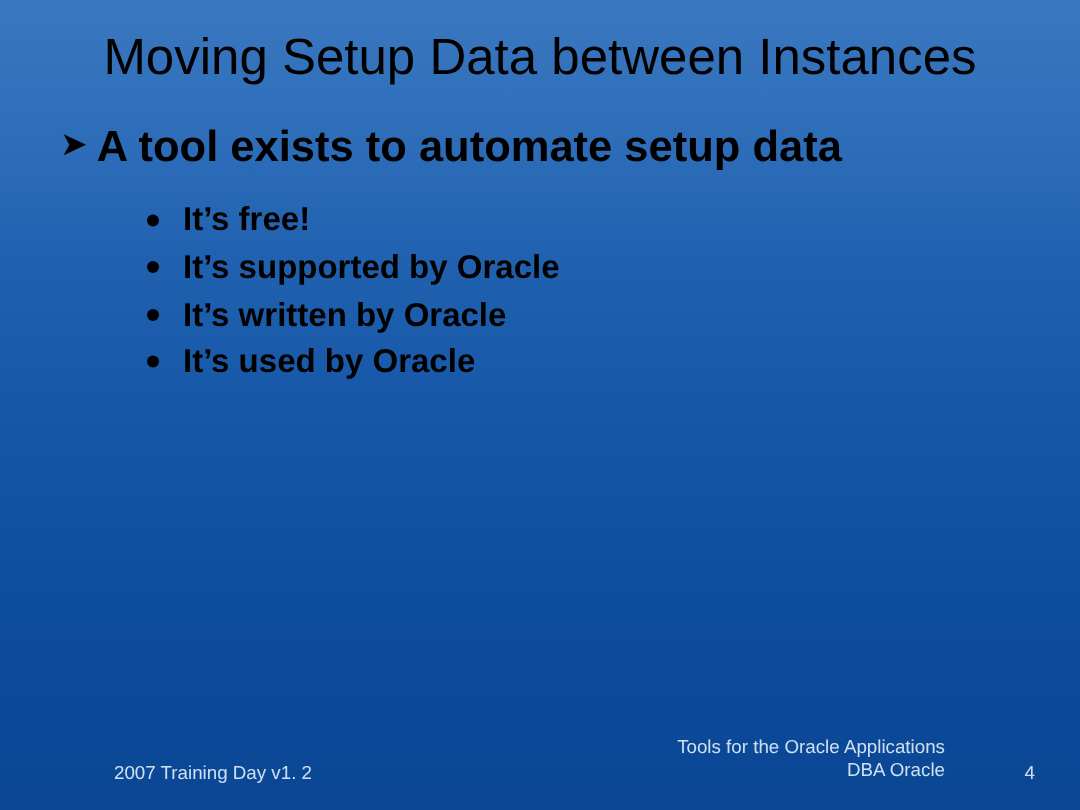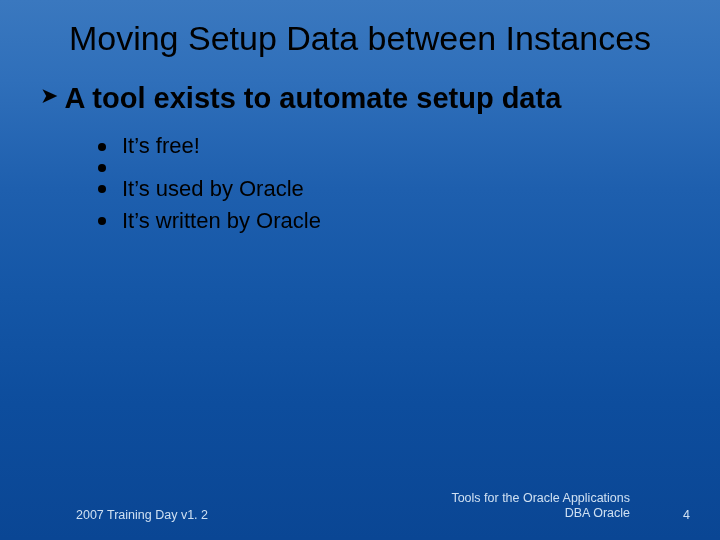--- a/index.html
+++ b/index.html
@@ -62,21 +62,21 @@
   .lvl2 .dot {
     width: 8px;
     height: 8px;
     border-radius: 50%;
     background: #000;
     margin-right: 16px;
     flex-shrink: 0;
   }
   .lvl2 .text {
     font-size: 22px;
-    font-weight: 400;
+    font-weight: 700;
     color: #000;
     line-height: 1.3;
   }
   .footer {
     position: absolute;
     bottom: 18px;
     left: 0;
     width: 100%;
     display: flex;
     align-items: flex-end;
@@ -114,28 +114,29 @@
       <span class="text">A tool exists to automate setup data</span>
     </div>
 
     <div class="lvl2-wrap">
       <div class="lvl2">
         <span class="dot"></span>
         <span class="text">It’s free!</span>
       </div>
       <div class="lvl2">
         <span class="dot"></span>
+        <span class="text">It’s supported by Oracle</span>
+      </div>
+      <div class="lvl2">
+        <span class="dot"></span>
+        <span class="text">It’s written by Oracle</span>
       </div>
       <div class="lvl2">
         <span class="dot"></span>
         <span class="text">It’s used by Oracle</span>
-      </div>
-      <div class="lvl2">
-        <span class="dot"></span>
-        <span class="text">It’s written by Oracle</span>
       </div>
     </div>
 
   </div>
 
   <div class="footer">
     <div class="footer-left">2007 Training Day v1. 2</div>
     <div class="footer-center">
       <div>Tools for the Oracle Applications</div>
       <div>DBA Oracle</div>

